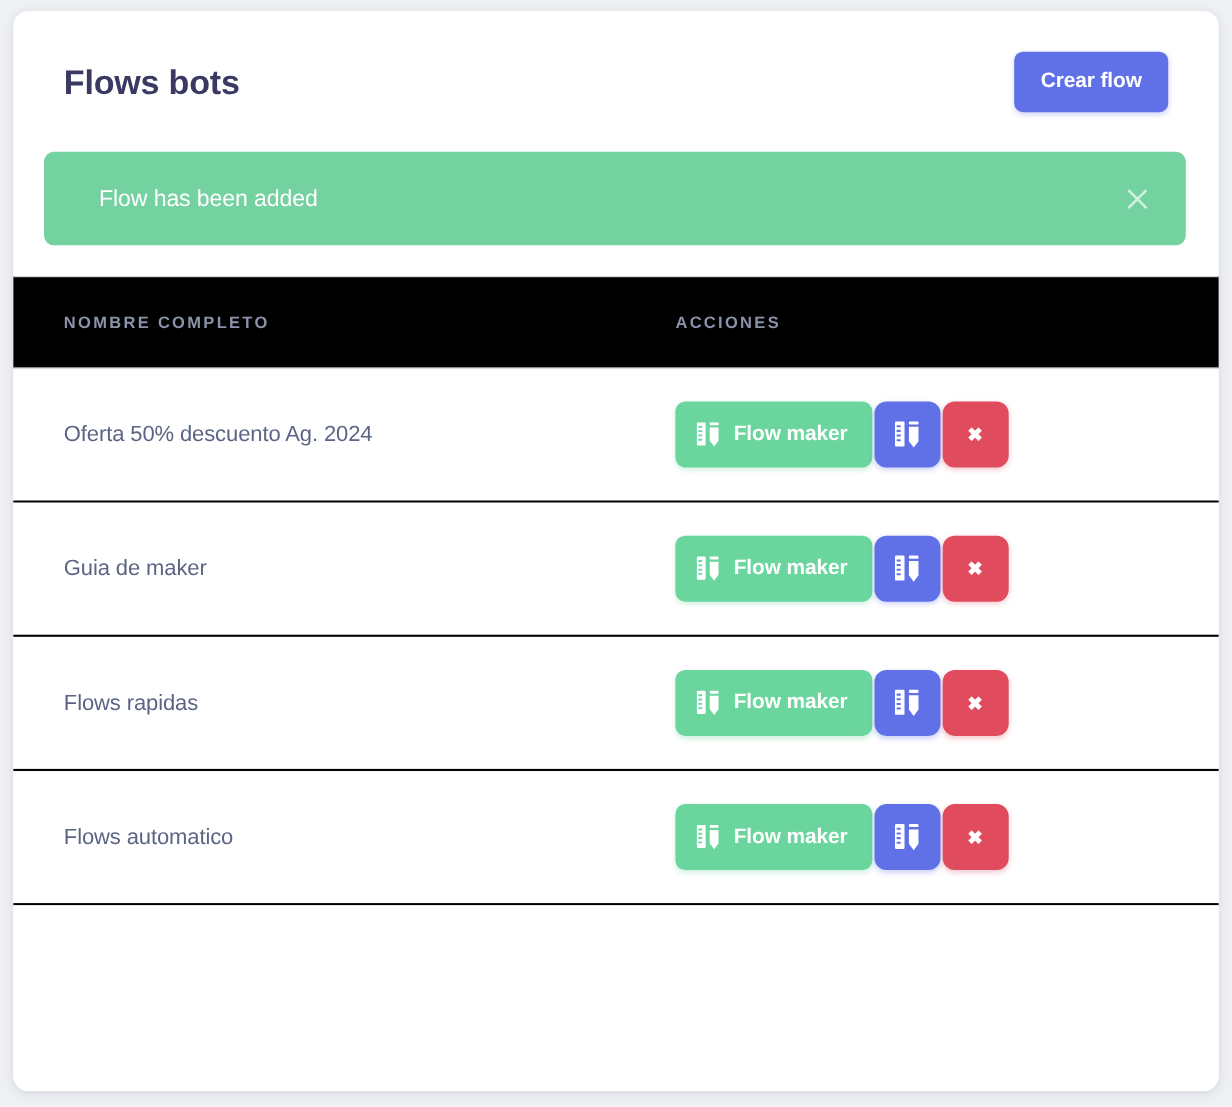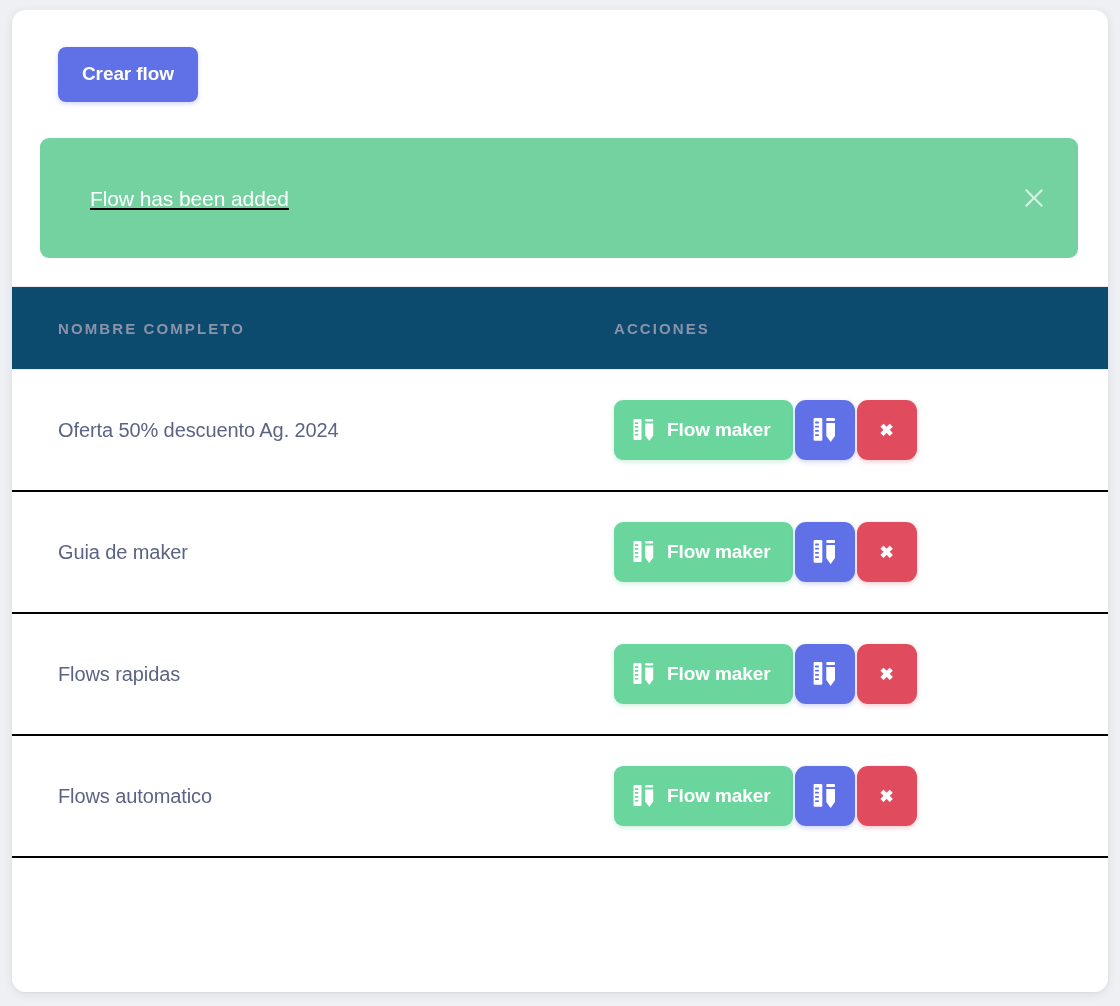--- a/index.html
+++ b/index.html
@@ -73,25 +73,24 @@
   
   .alert-wrap {
     flex: 0 0 auto;
     padding: 0 30px 28px 28px;
   }
 
   .alert {
     position: relative;
     background: #74d1a0;
     border-radius: 9px;
-    height: 120px;
+    height: 85px;
     display: flex;
     align-items: center;
     padding: 0 30px 0 50px;
-    text-decoration: underline;
   }
 
   .alert-text {
     color: #ffffff;
     font-size: 21px;
     line-height: 1;
     letter-spacing: -0.1px;
   }
 
   .alert-close {
@@ -115,21 +114,21 @@
   .table {
     flex: 1 1 auto;
     display: flex;
     flex-direction: column;
     min-height: 0;
   }
 
   .thead {
     height: 84px;
     flex: 0 0 84px;
-    background: #0c4a6e;
+    background: #000000;
     border-top: 1px solid #e9ebf1;
     border-bottom: 1px solid #e9ebf1;
     display: flex;
     align-items: center;
   }
 
   .th {
     font-size: 15px;
     font-weight: bold;
     letter-spacing: 2.1px;
@@ -214,20 +213,21 @@
 
   svg { display: block; }
 </style>
 </head>
 <body>
 
 <div class="page">
   <div class="card">
 
     <div class="card-header">
+      <div class="page-title">Flows bots</div>
       <button class="btn-primary">Crear flow</button>
     </div>
 
     <div class="alert-wrap">
       <div class="alert">
         <span class="alert-text">Flow has been added</span>
         <button class="alert-close">
           <span>
             <svg width="22" height="22" viewBox="0 0 22 22">
               <path d="M3.6 2.0 L11 9.4 L18.4 2.0 L20 3.6 L12.6 11 L20 18.4 L18.4 20 L11 12.6 L3.6 20 L2.0 18.4 L9.4 11 L2.0 3.6 Z" fill="#ffffff" fill-opacity="0.85"></path>

